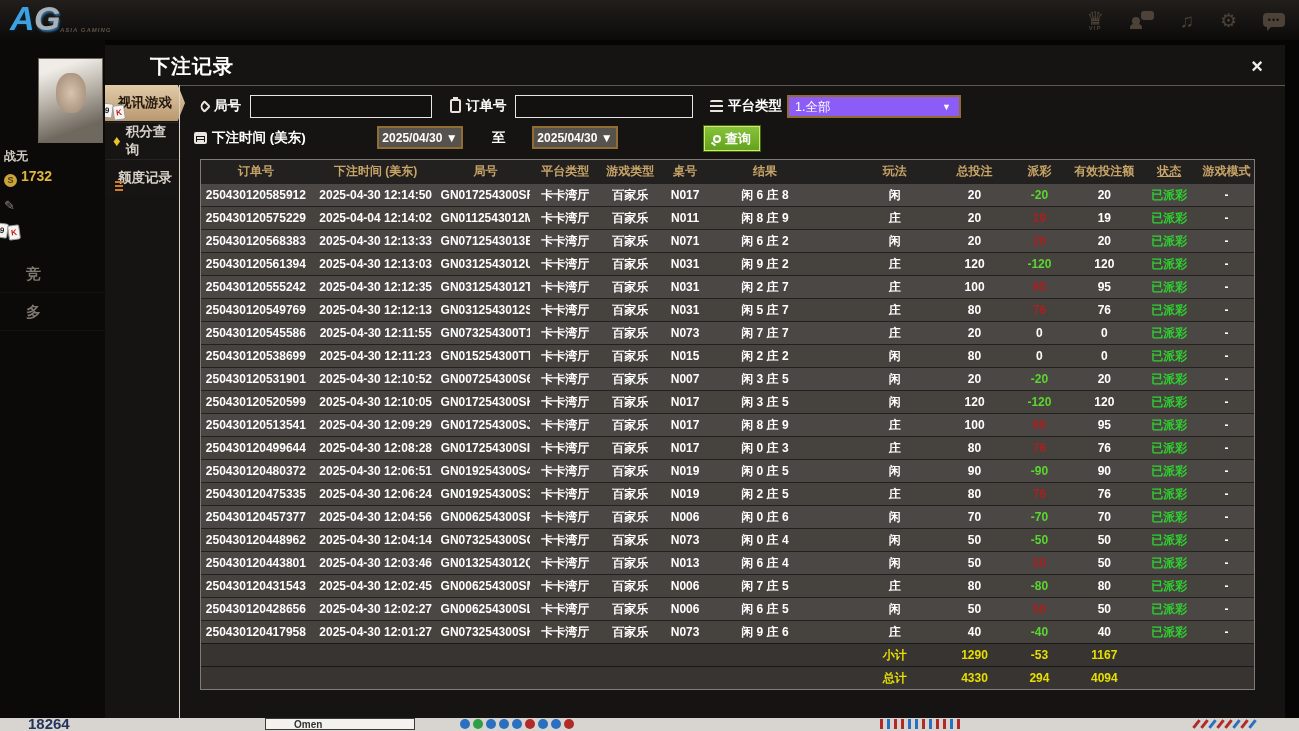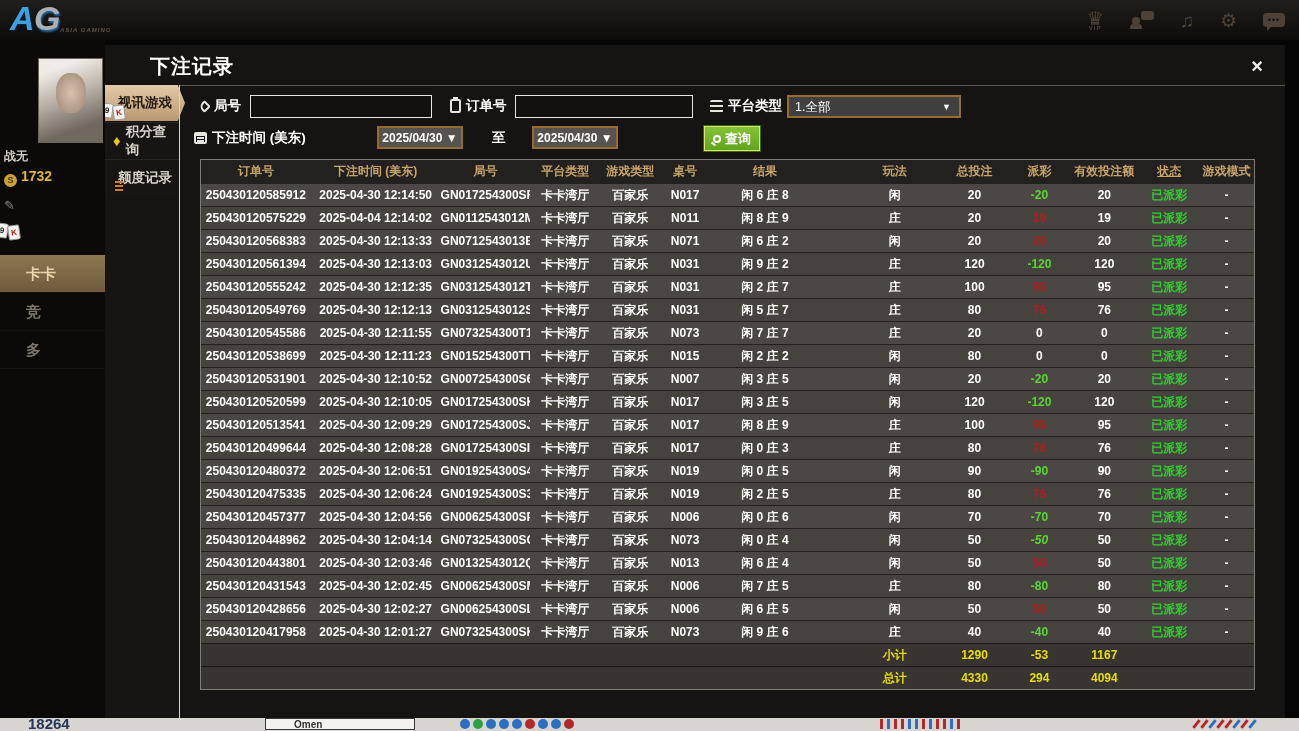--- a/index.html
+++ b/index.html
@@ -84,21 +84,21 @@
   .ic-doc::before { content:""; position:absolute; left:2px; top:3px; width:8px; height:2px; background:#d07c28; box-shadow:0 4px 0 #d07c28, 0 8px 0 #d07c28; }
 
   
   .flabel { color:#fff; font-size:13.5px; font-weight:bold; display:inline-flex; align-items:center; gap:5px; }
   .f-row1 { position:absolute; left:0; top:8px; width:100%; height:26px; }
   .f-row2 { position:absolute; left:0; top:40px; width:100%; height:26px; }
   .txt-input { position:absolute; height:23px; background:#131110; border:1px solid #e6e6e6; color:#fff;
     font-size:12px; padding:0 6px; }
   .datebtn { position:absolute; height:23px; background:#56524d; border:2px solid #936d2f; color:#fff;
     font-size:12px; font-weight:bold; text-align:center; cursor:pointer; padding-top:3px; }
-  .selectbox { position:absolute; height:23px; background:#404040; border:2px solid #936d2f; color:#fff;
+  .selectbox { position:absolute; height:23px; background:#8b5cf6; border:2px solid #936d2f; color:#fff;
     font-size:12.5px; padding:2px 6px 0; cursor:pointer; }
   .selectbox .arr { position:absolute; right:8px; top:5px; font-size:9px; color:#fff; }
   .searchbtn { position:absolute; height:25px; background:linear-gradient(#86c33a,#63a31d); border:1px solid #d9e670;
     outline:1px solid #3c6b0c; color:#fff; font-size:13px; font-weight:bold; display:flex; align-items:center;
     justify-content:center; gap:4px; cursor:pointer; padding:0 8px; }
   .i-mag { width:8px; height:8px; border:2px solid #fff; border-radius:50%; position:relative; display:inline-block; }
   .i-mag::after { content:""; position:absolute; left:-4px; top:6px; width:5px; height:2px; background:#fff; transform:rotate(40deg); }
   .i-tag { width:9px; height:9px; border:2px solid #e8e4de; border-radius:2px 2px 2px 6px; transform:rotate(45deg); display:inline-block; }
   .i-clip { width:11px; height:14px; border:2px solid #e8e4de; border-radius:2px; position:relative; display:inline-block; }
   .i-clip::before { content:""; position:absolute; left:1px; top:-4px; width:5px; height:3px; background:#e8e4de; }
@@ -167,21 +167,20 @@
     <div class="bg-name">战无</div>
     <div class="bg-balance">
       <span class="coin">S</span>
       <span>1732</span>
     </div>
     <div class="bg-pencil">✎</div>
     <div class="bg-cards">
       <span class="ic-cards"><span class="c1">K</span><span class="c2">9</span></span>
     </div>
     <div class="bgmenu">
-        <div class="bitem hl">卡卡</div>
         <div class="bitem">竞</div>
         <div class="bitem">多</div>
       </div>
   </div>
 
   <div class="bottomstrip">
     <span class="bs-num">18264</span>
     <span class="bs-box">Omen</span>
     <span class="bs-beads">
         <i style="background: rgb(43, 111, 192);"></i>
@@ -538,21 +537,21 @@
             <div class="tcell" style="width: 110px;">250430120448962</div>
             <div class="tcell" style="width: 130px;">2025-04-30 12:04:14</div>
             <div class="tcell" style="width: 90px;">GN073254300SO</div>
             <div class="tcell" style="width: 70px;">卡卡湾厅</div>
             <div class="tcell" style="width: 60px;">百家乐</div>
             <div class="tcell" style="width: 50px;">N073</div>
             <div class="tcell" style="width: 110px;">闲 0 庄 4</div>
             <div class="tcell" style="width: 30px;"><span class="play"></span></div>
             <div class="tcell" style="width: 90px;">闲</div>
             <div class="tcell" style="width: 70px;">50</div>
-            <div class="tcell neg" style="width: 60px; font-style: italic;">-50</div>
+            <div class="tcell neg" style="width: 60px;">-50</div>
             <div class="tcell" style="width: 70px;">50</div>
             <div class="tcell status-paid" style="width: 60px;">已派彩</div>
             <div class="tcell" style="width: 55px;">-</div>
           </div>
           <div class="trow data">
             <div class="tcell" style="width: 110px;">250430120443801</div>
             <div class="tcell" style="width: 130px;">2025-04-30 12:03:46</div>
             <div class="tcell" style="width: 90px;">GN0132543012Q</div>
             <div class="tcell" style="width: 70px;">卡卡湾厅</div>
             <div class="tcell" style="width: 60px;">百家乐</div>

